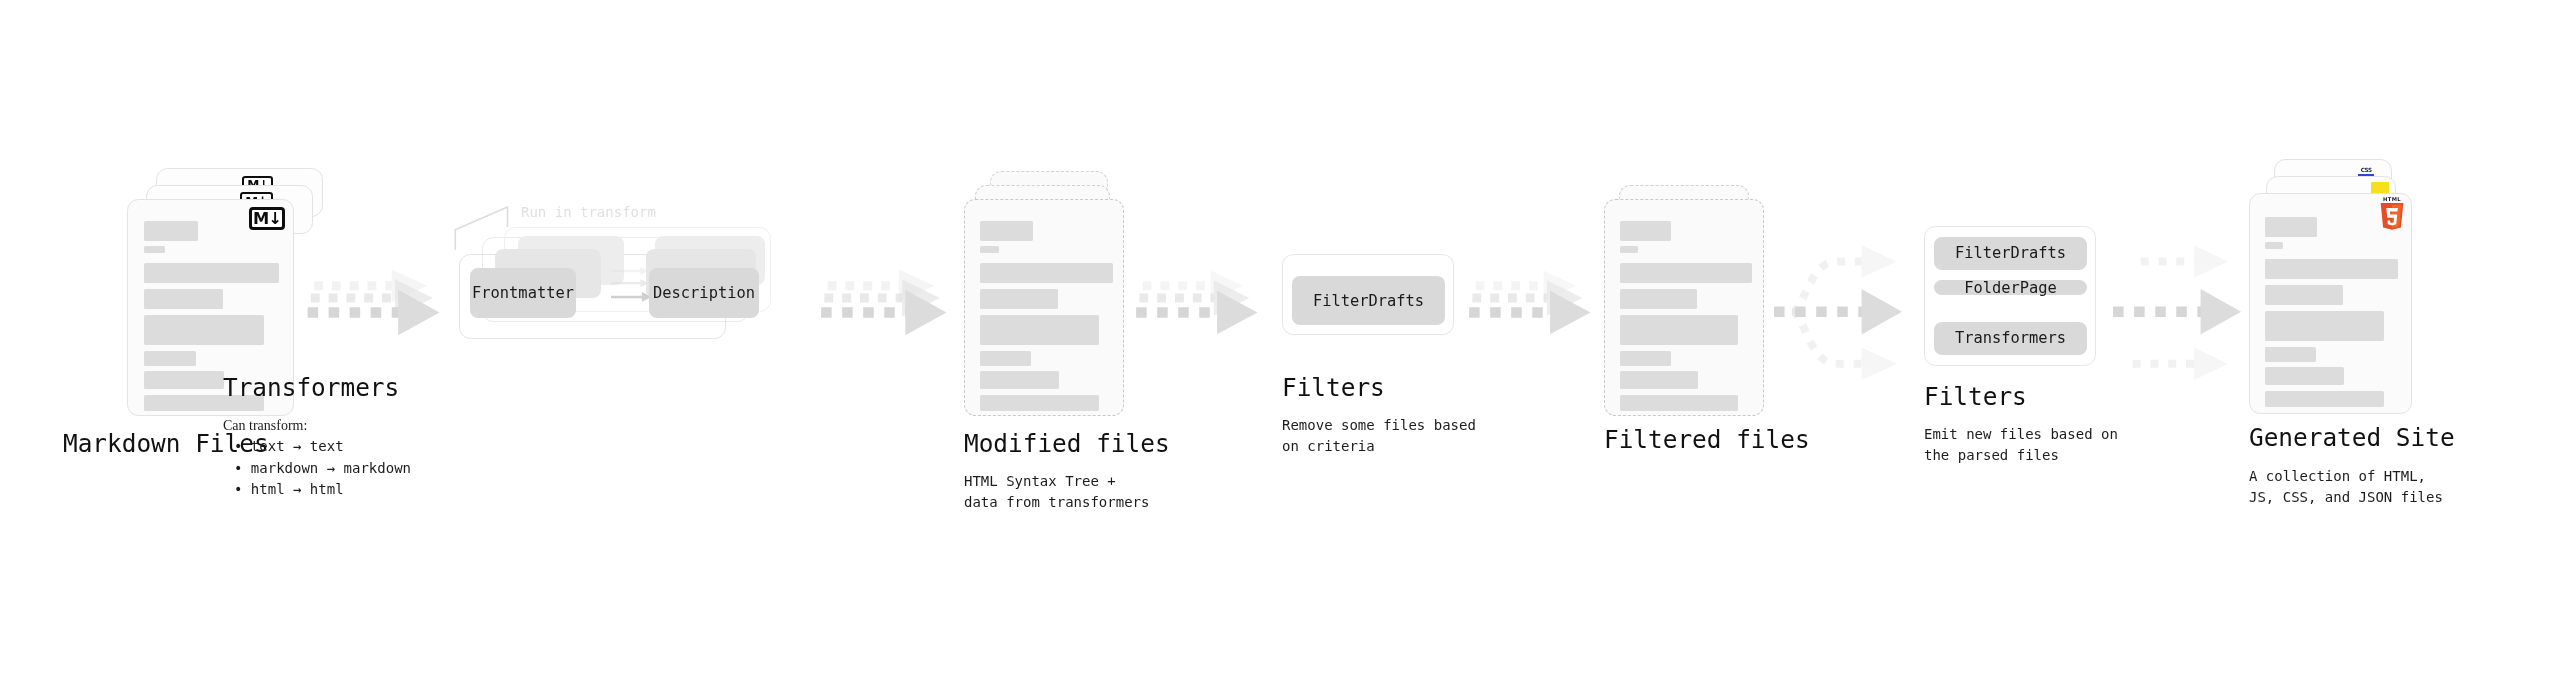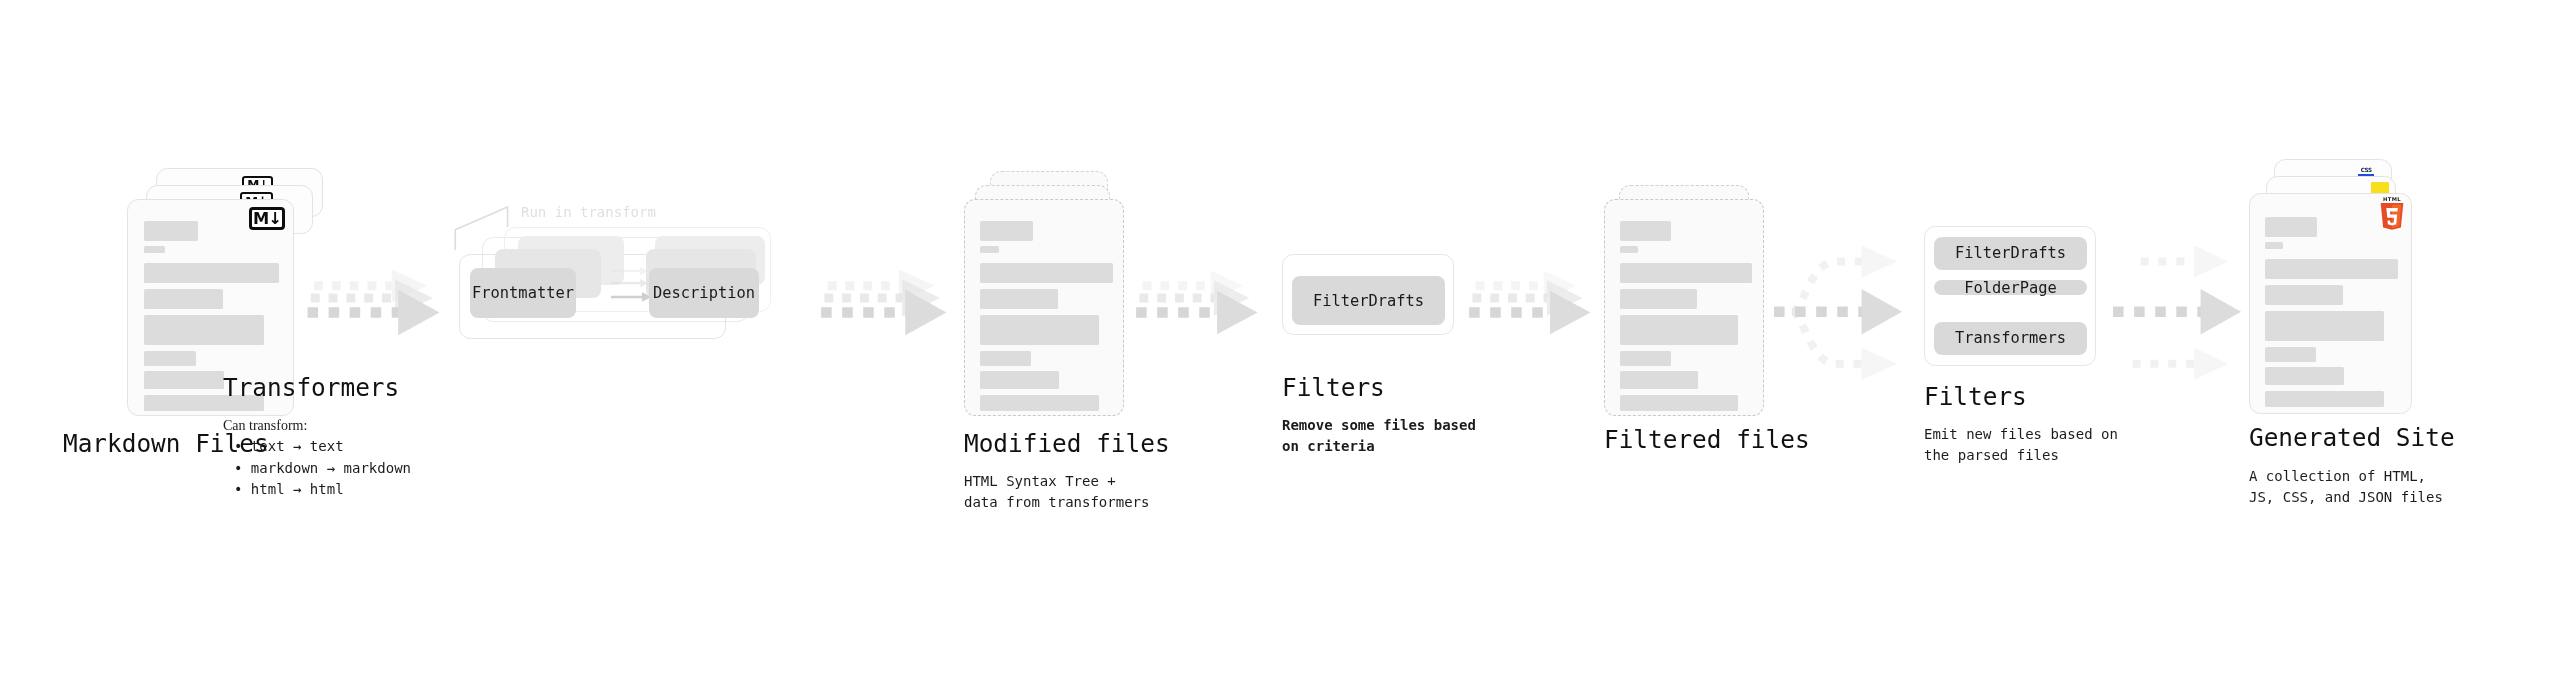--- a/index.html
+++ b/index.html
@@ -276,21 +276,21 @@
       <g>
         <line x1="0" y1="55" x2="104" y2="55" stroke="#d6d6d6" stroke-width="13" stroke-dasharray="13 13"></line>
         <polygon points="100,28 150,55 100,82" fill="#dcdcdc"></polygon>
       </g>
     </svg>
   </div>
 
   <div class="proc-box" style="left:1282px; top:254px; width:172px; height:81px;"></div>
   <div class="chip" style="left:1292px; top:276px; width:153px; height:49px; font-size:15.4px;">FilterDrafts</div>
   <div class="heading" style="left:1282px; top:373px;">Filters</div>
-  <div class="subtext" style="left:1282px; top:415px;font-weight:bold;">Remove some files based
+  <div class="subtext" style="left:1282px; top:415px;">Remove some files based
 on criteria</div>
 
   <div class="abs" style="left:1469px; top:268px;">
     <svg width="154" height="89" viewBox="0 0 190 110">
       <g opacity="0.4">
         <line x1="8" y1="22" x2="96" y2="22" stroke="#e6e6e6" stroke-width="11" stroke-dasharray="11 11"></line>
         <polygon points="92,3 132,22 92,41" fill="#ececec"></polygon>
       </g>
       <g opacity="0.7">
         <line x1="4" y1="37" x2="100" y2="37" stroke="#e1e1e1" stroke-width="11" stroke-dasharray="11 11"></line>

